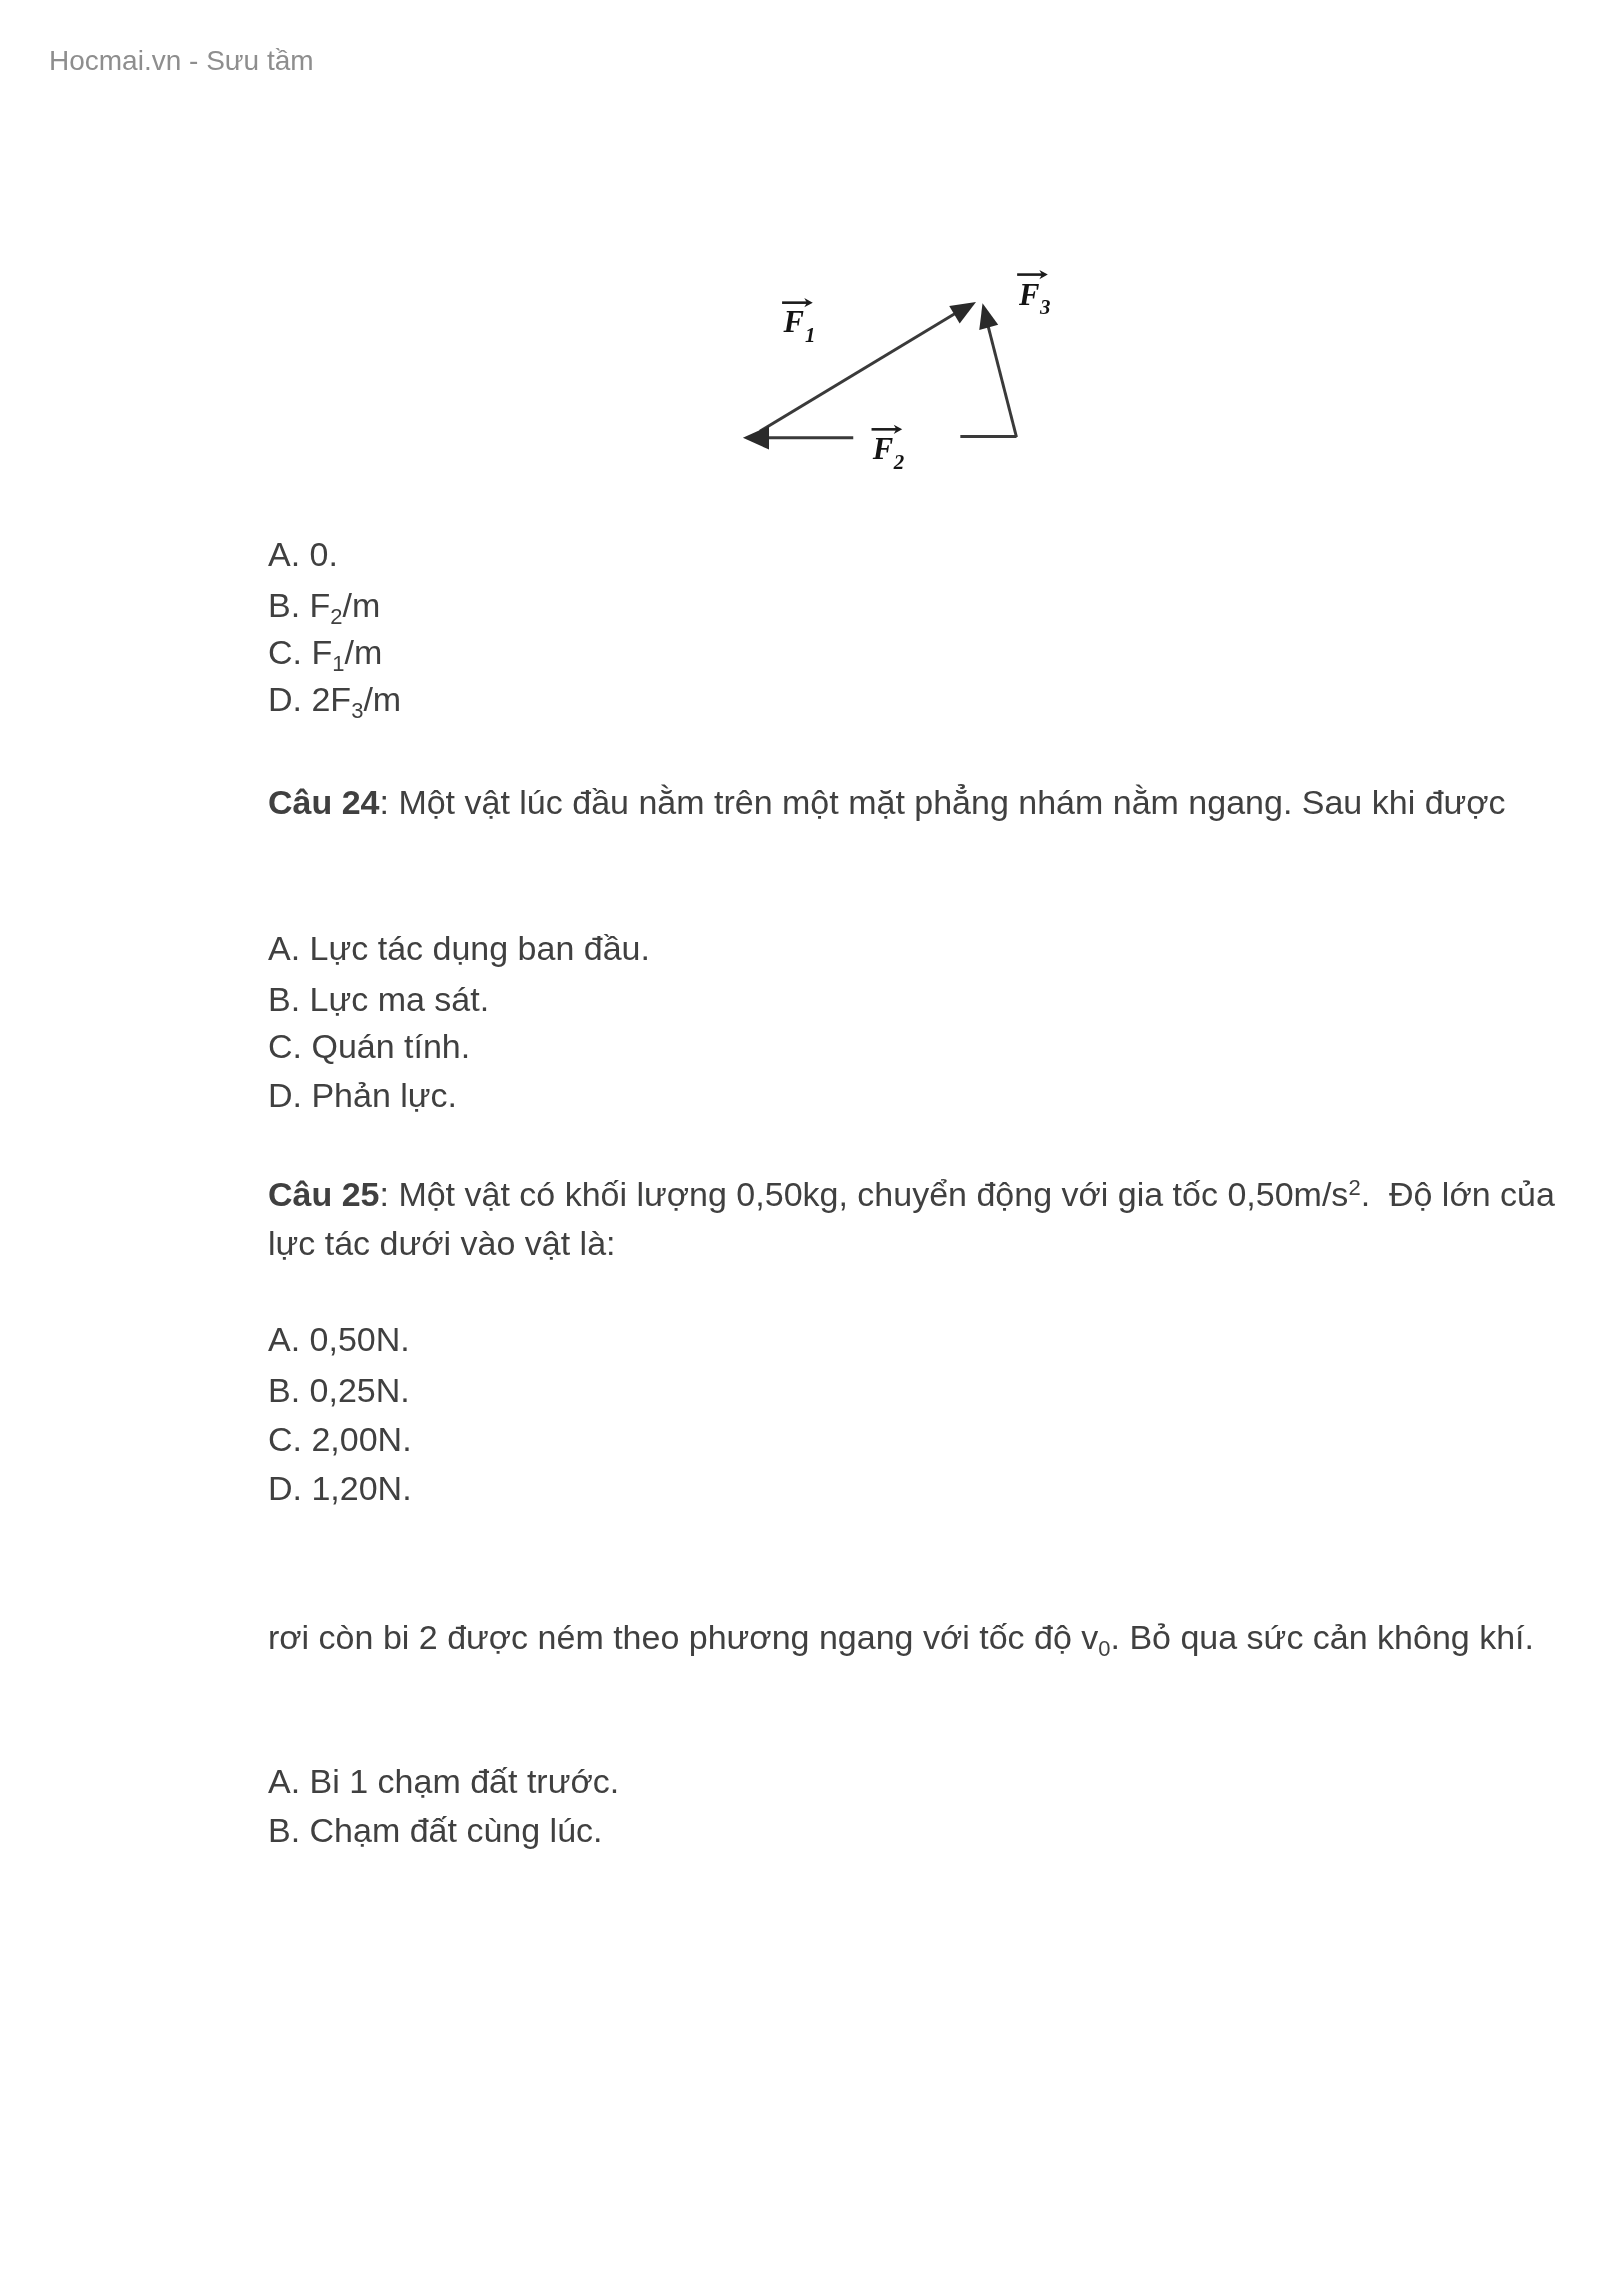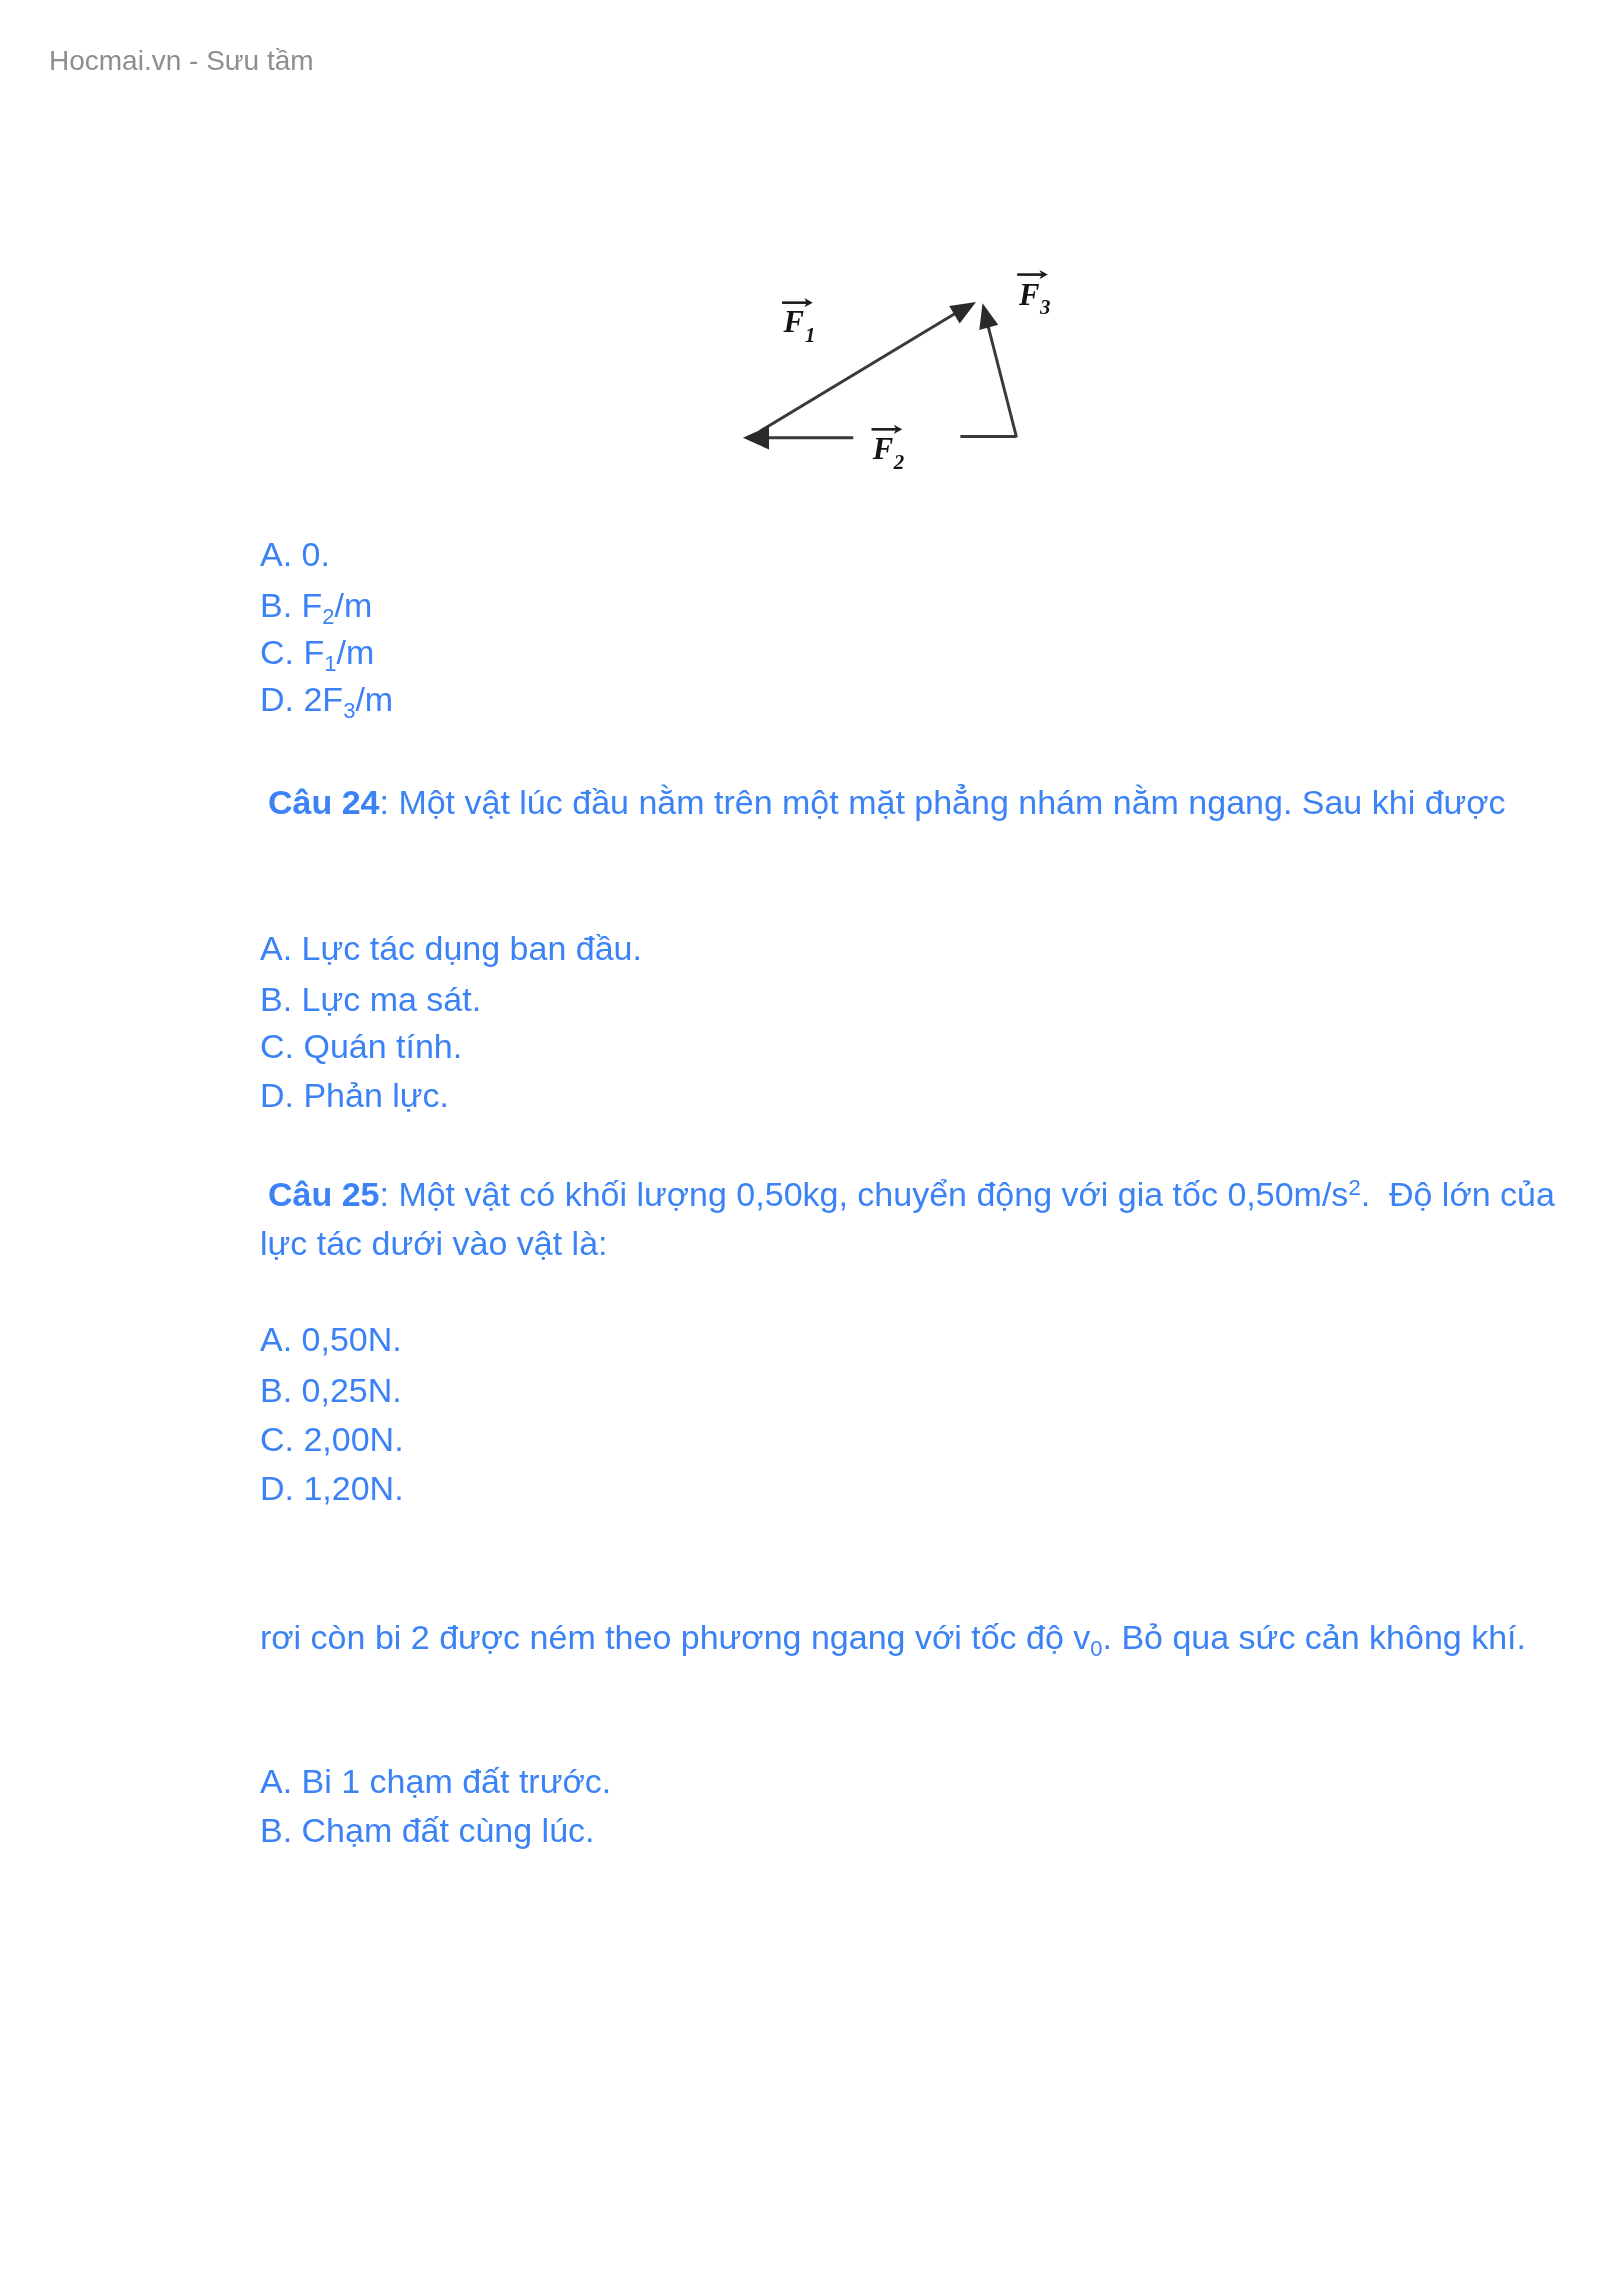--- a/index.html
+++ b/index.html
@@ -16,27 +16,27 @@
     position:absolute;
     left:49px; top:47px;
     font-size:28px;
     line-height:1;
     color:#8e8e8e;
     letter-spacing:0px;
     white-space:pre;
   }
   .line {
     position:absolute;
-    left:260px;
+    left:268px;
     font-size:34px;
     line-height:1;
     white-space:pre;
-    color:#3b82f6;
+    color:#404040;
   }
-  .qlabel { font-weight:bold;margin-left:8px; }
+  .qlabel { font-weight:bold; }
   .sub {
     font-size:22px;
     position:relative;
     top:6.5px;
     line-height:0;
   }
   .sup {
     font-size:22px;
     position:relative;
     top:-11px;

